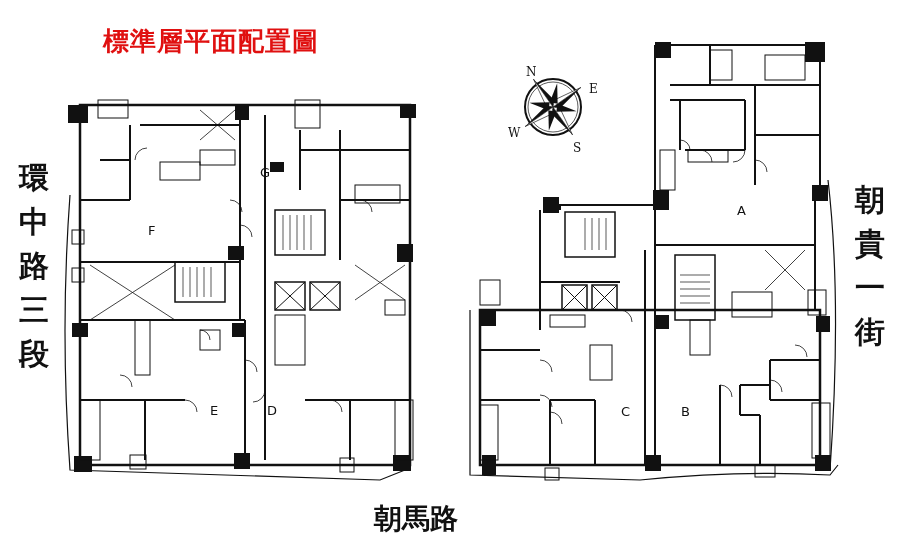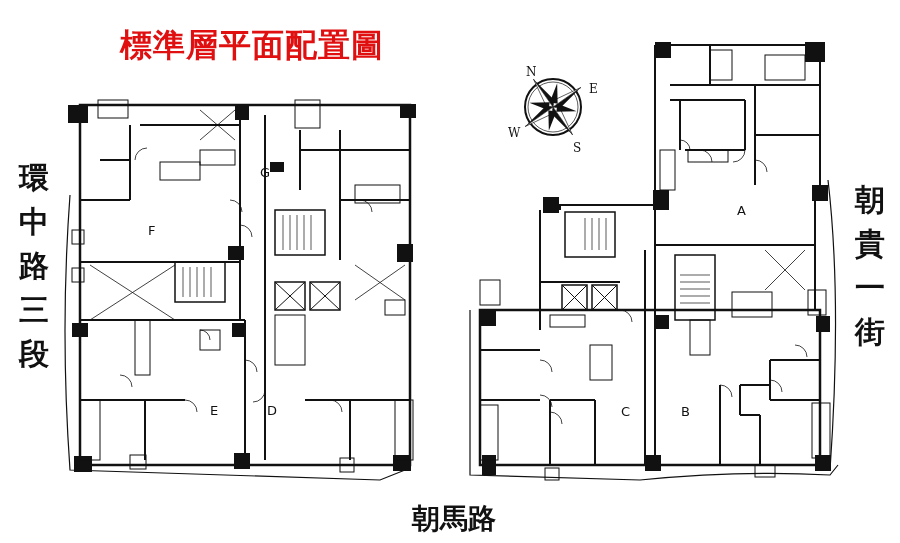--- a/index.html
+++ b/index.html
@@ -1,17 +1,17 @@
 <!DOCTYPE html>
 <html><head>
 <meta charset="utf-8">
 <style>
   html, body { margin: 0; padding: 0; background: #ffffff; }
   body { width: 900px; height: 543px; position: relative; overflow: hidden; font-family: "DejaVu Sans", sans-serif; }
-  .title { position: absolute; left: 120px; top: 24px; font-size: 32px; font-weight: bold; color: #e01010; letter-spacing: 1px; white-space: nowrap; }
+  .title { position: absolute; left: 103px; top: 24px; font-size: 26px; font-weight: bold; color: #e01010; letter-spacing: 1px; white-space: nowrap; }
   .road-v { position: absolute; font-size: 30px; font-weight: bold; color: #111; width: 40px; text-align: center; line-height: 44px; }
   .road-h { position: absolute; font-size: 28px; font-weight: bold; color: #111; white-space: nowrap; }
   svg.plan { position: absolute; left: 0; top: 0; }
   .unit-label { position: absolute; font-size: 13px; color: #111; }
   .compass-letter { font-family: "DejaVu Serif", serif; font-size: 12px; fill: #111; }
 </style>
 </head>
 <body>
 
 <div class="title">標準層平面配置圖</div>
@@ -24,21 +24,21 @@
   <div>段</div>
 </div>
 
 <div class="road-v" style="left:850px; top:178px;">
   <div>朝</div>
   <div>貴</div>
   <div>一</div>
   <div>街</div>
 </div>
 
-<div class="road-h" style="left:412px; top:500px;">朝馬路</div>
+<div class="road-h" style="left:374px; top:500px;">朝馬路</div>
 
 <svg class="plan" width="900" height="543" viewBox="0 0 900 543">
   <g stroke="#111" fill="none" stroke-width="2">
 
     <path d="M70,195 Q60,330 70,470 L380,480 L410,468" stroke-width="1.2"></path>
     <rect x="80" y="105" width="330" height="360" stroke-width="2.5"></rect>
 
     <line x1="80" y1="262" x2="240" y2="262"></line>
     <line x1="240" y1="105" x2="240" y2="320"></line>
     <line x1="230" y1="320" x2="245" y2="320"></line>

